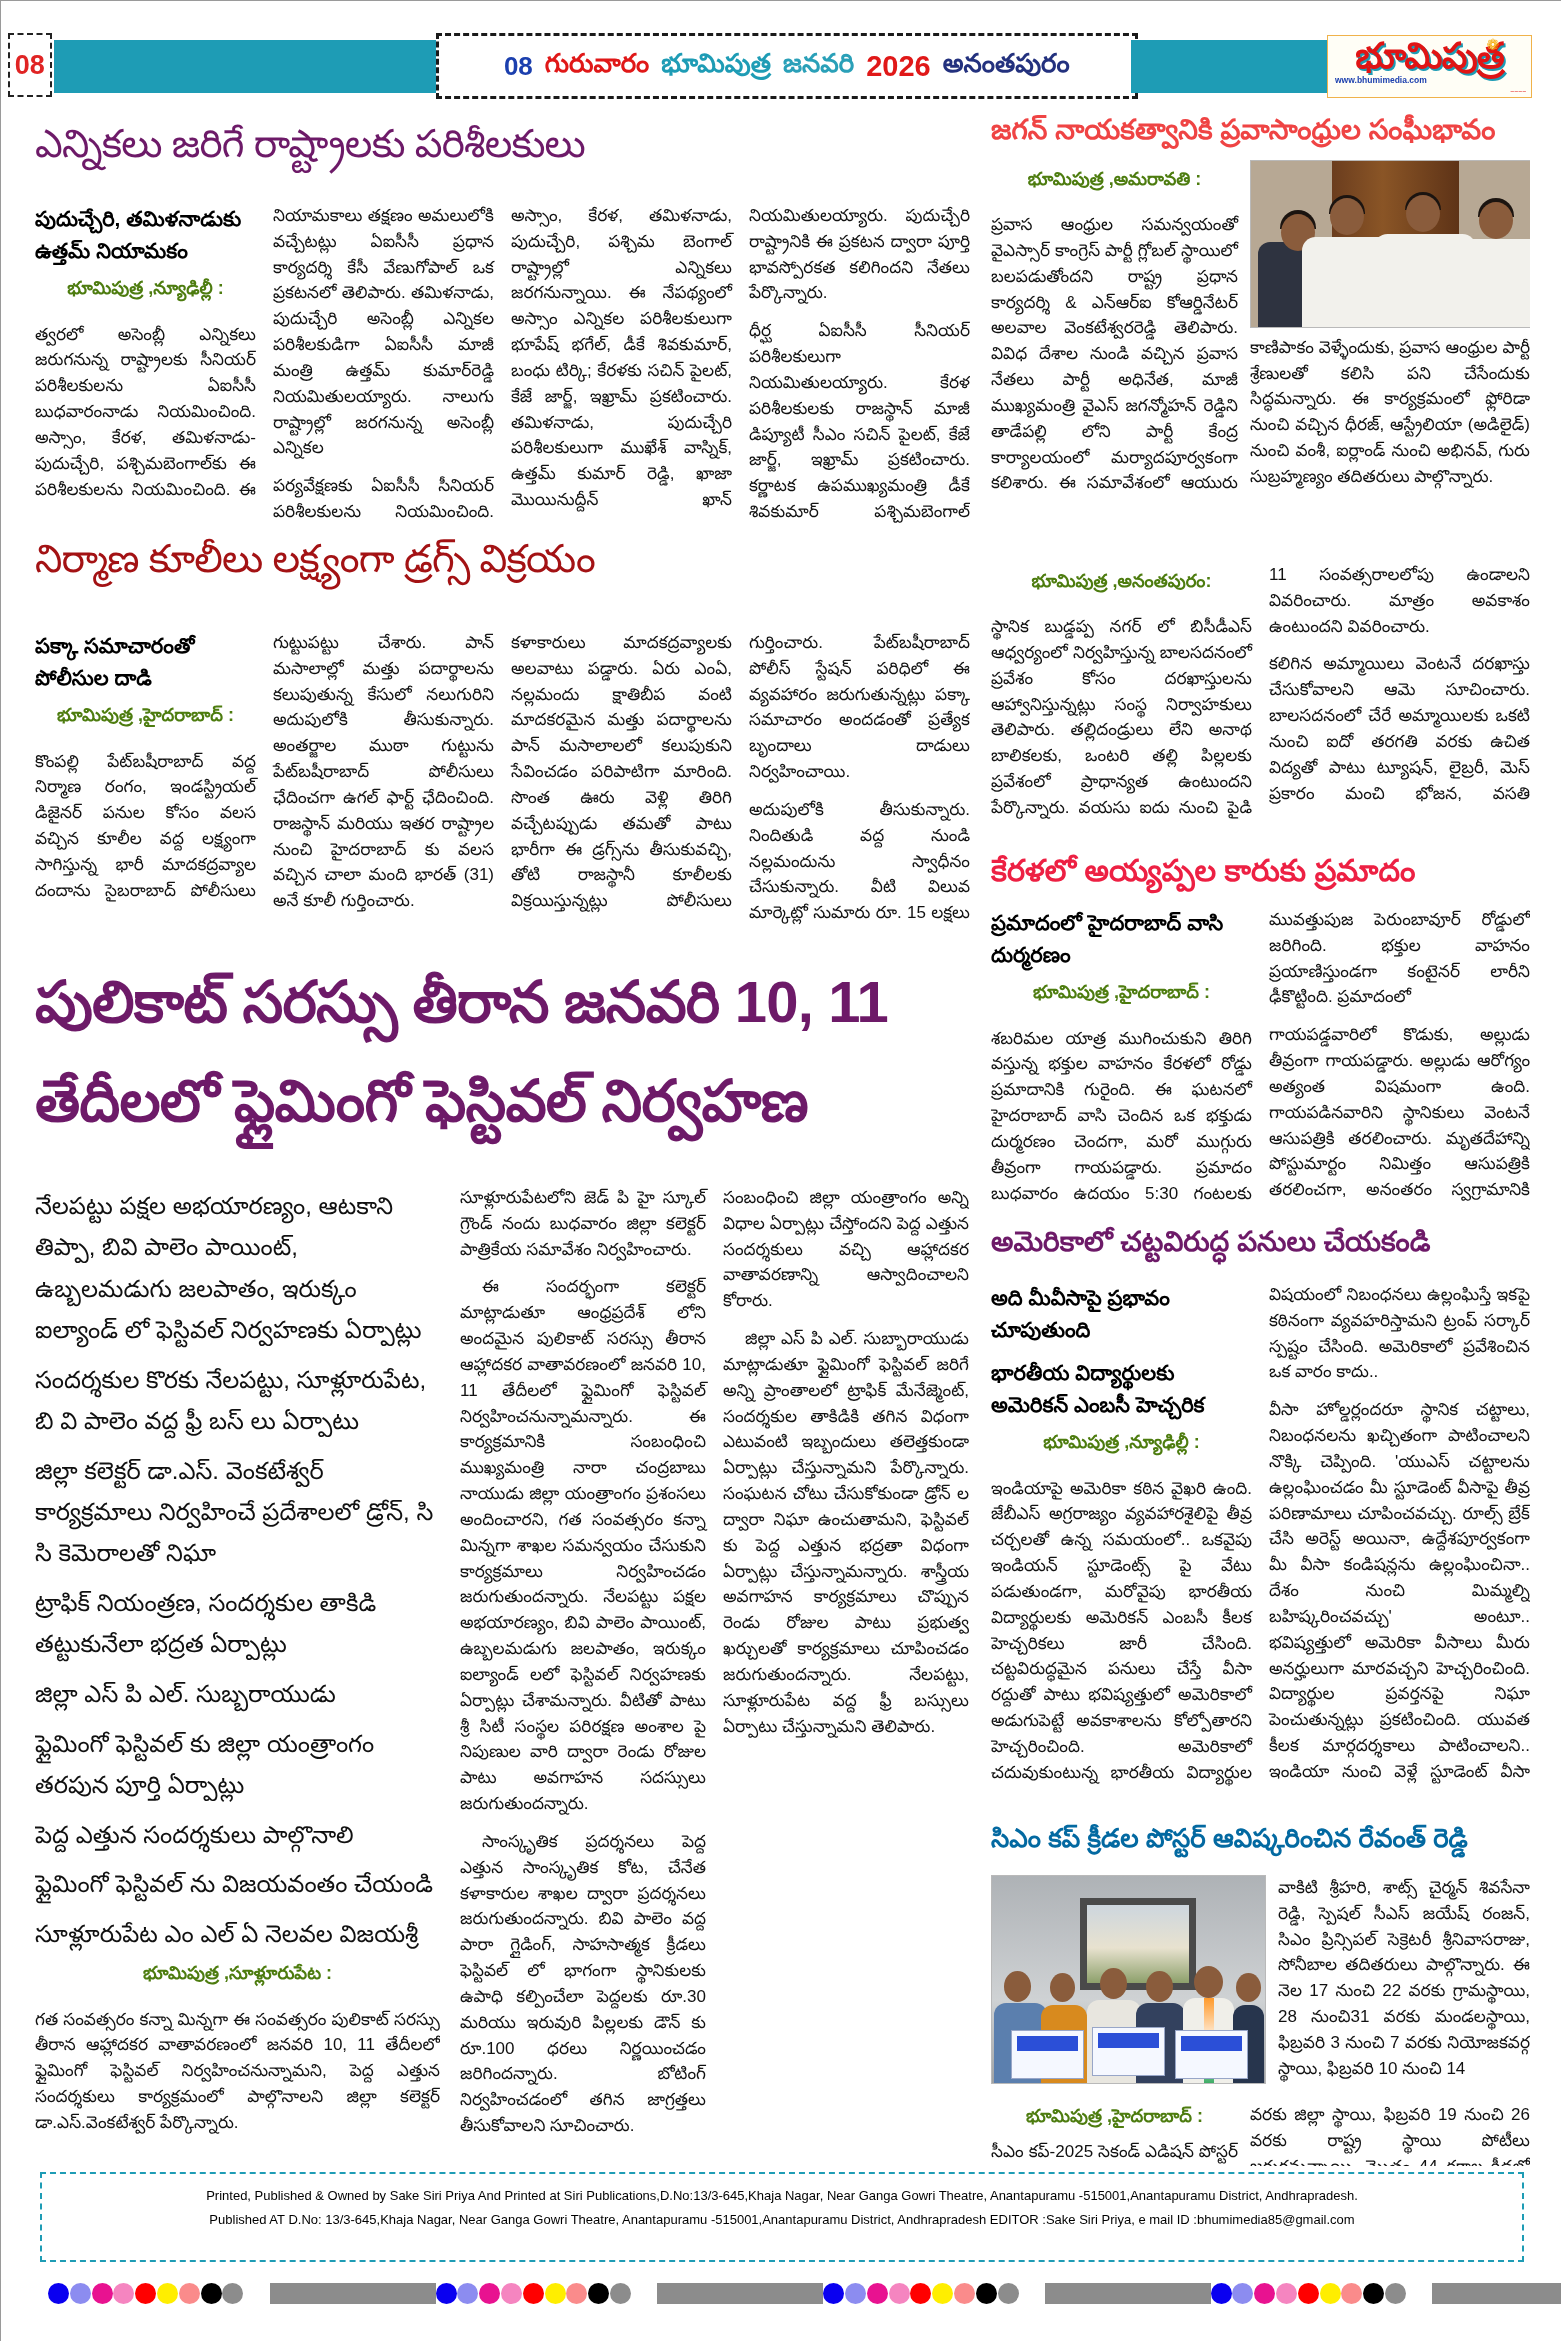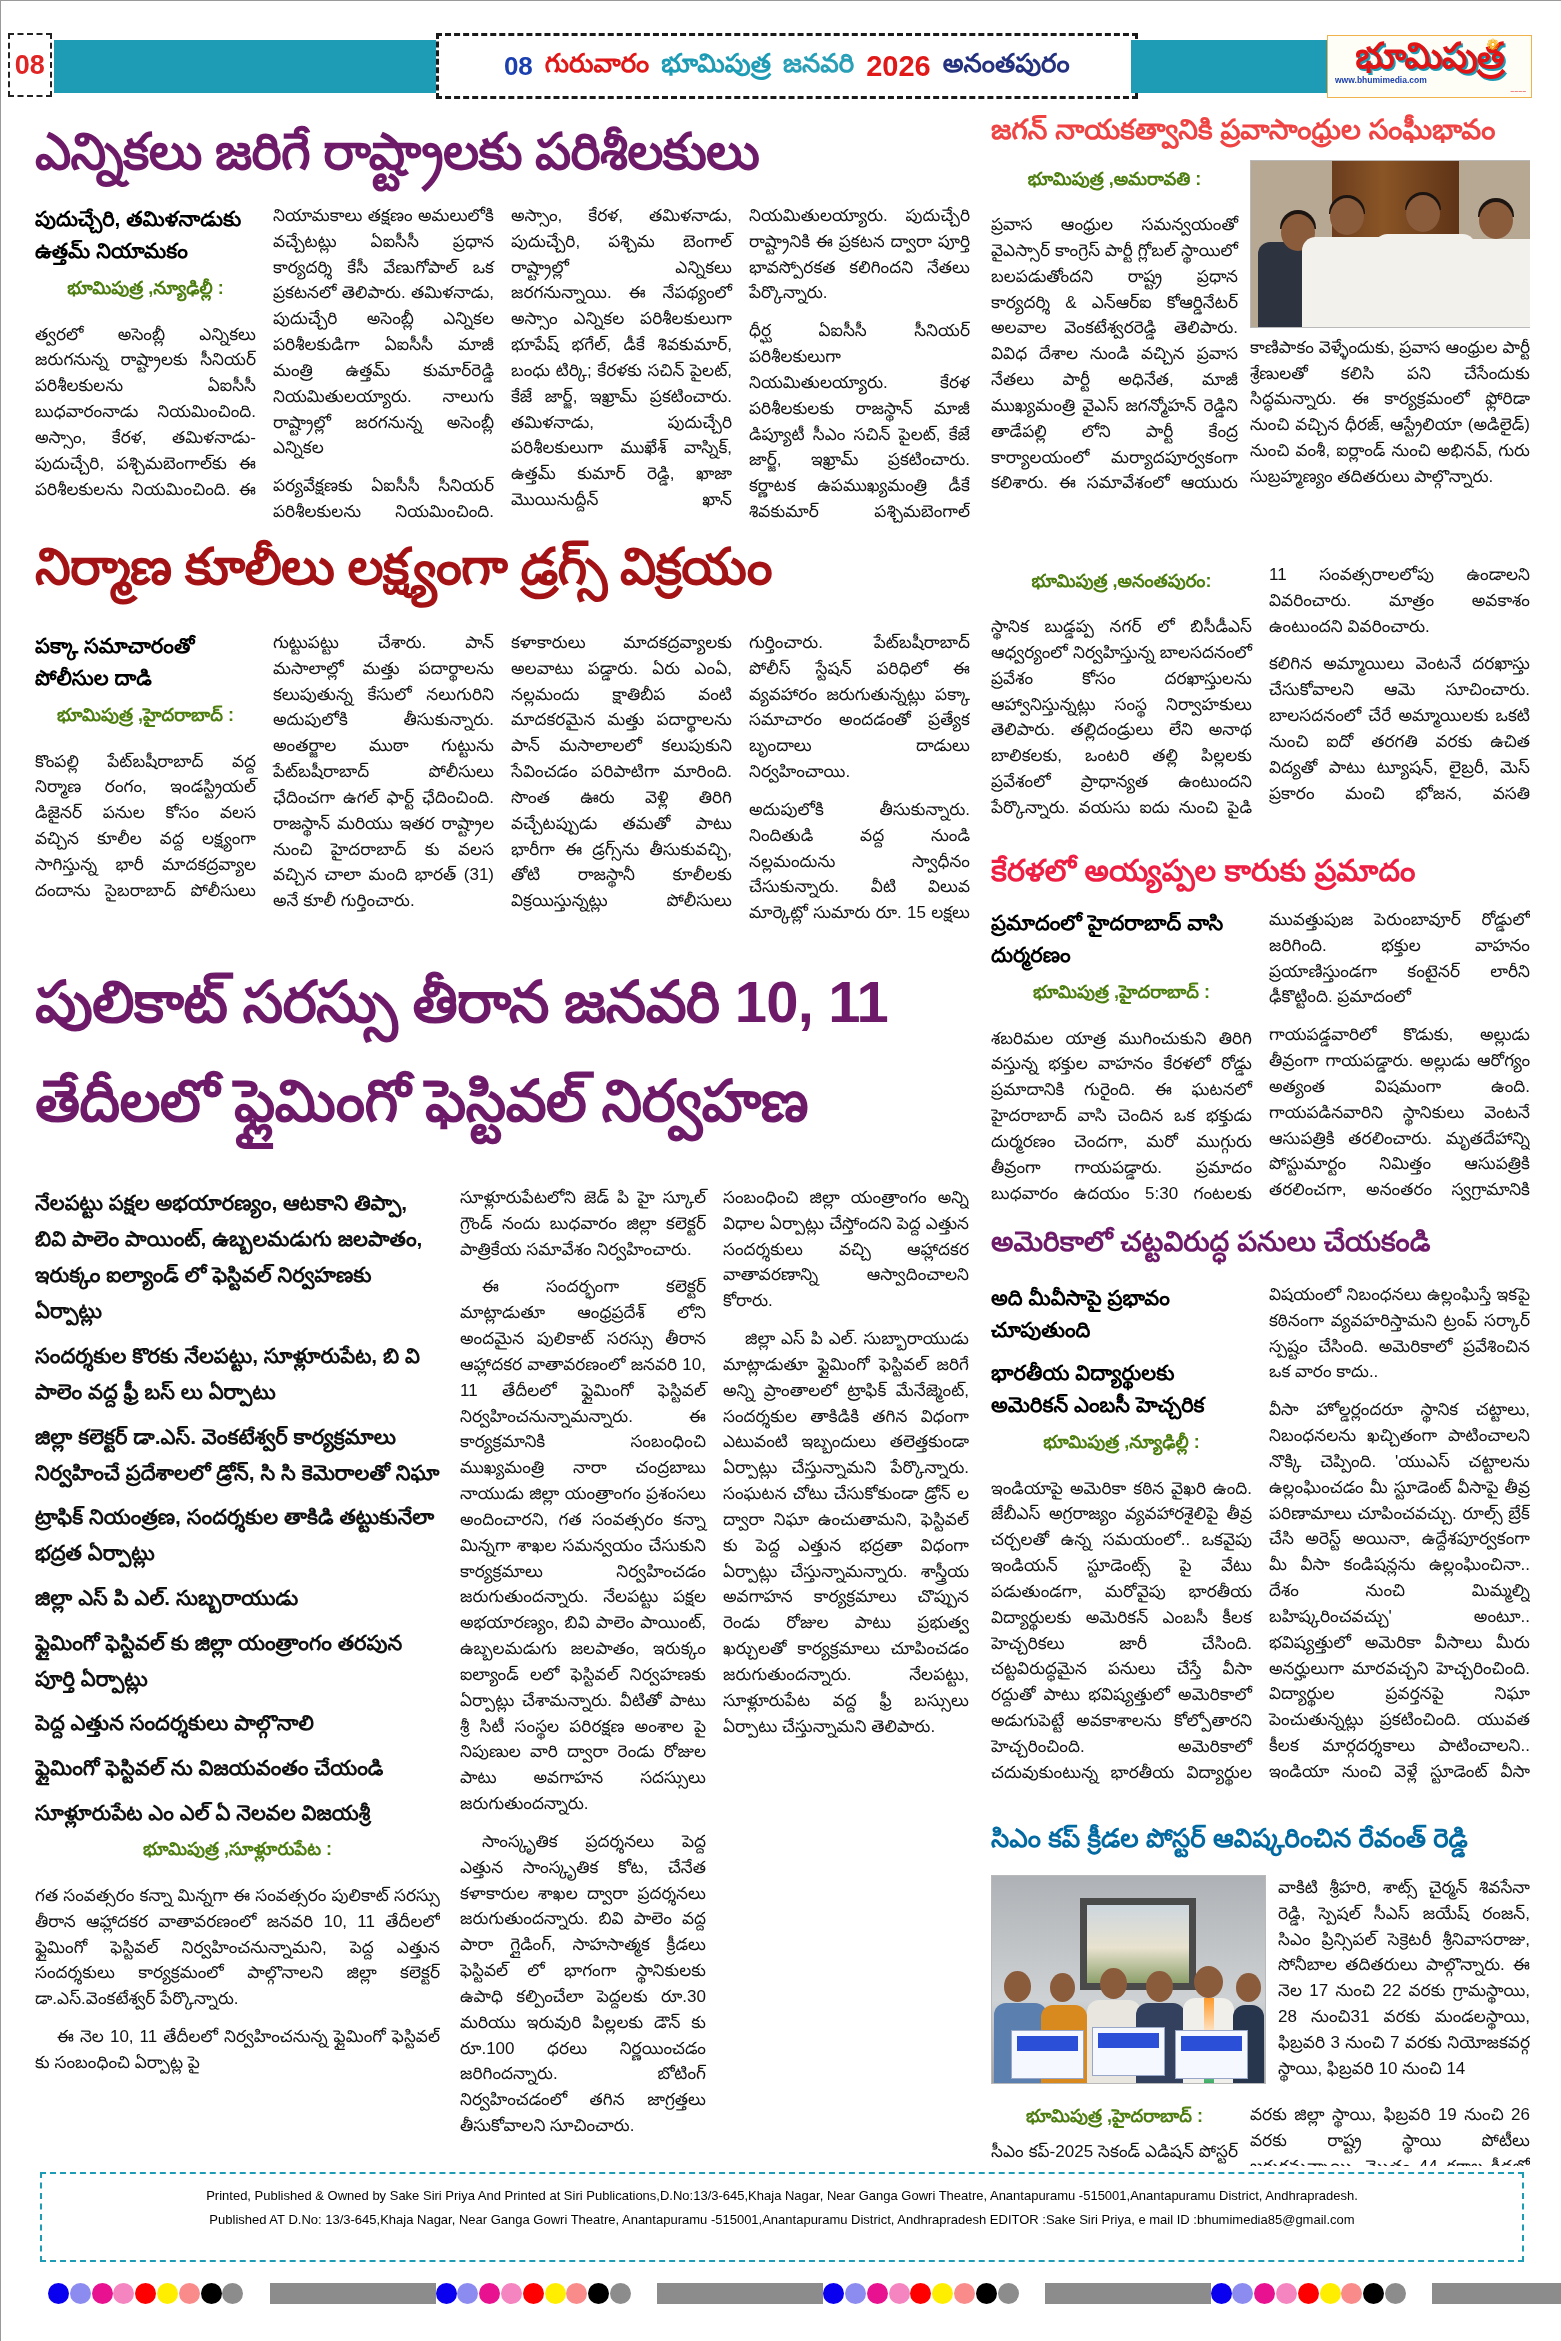--- a/index.html
+++ b/index.html
@@ -38,32 +38,32 @@
   .logo-tag{position:absolute; right:5.1px; bottom:1.7px; font-size:6.8px; color:#e01414;}
   
   .content{position:absolute; top:110px; left:0; width:100%; height:2055px;}
   .region-left{position:absolute; left:34px; width:935px; height:100%;}
   .region-right{position:absolute; left:990px; width:539px; height:100%;}
   .abs{position:absolute; box-sizing:border-box;}
   h1,h2,h3,p{margin:0; padding:0;}
   
   .hl-purple{color:#6d1a68;} .hl-darkred{color:#a31214;} .hl-red{color:#ed2043;}
   .hl-teal{color:#128ba1;} .hl-violet{color:#0369a1;} .hl-magenta{color:#ef4444;}
-  .headline-xl{font-size:51px; font-weight:bold; letter-spacing:-0.8px; line-height:1.35; white-space:nowrap;text-align:center;}
+  .headline-xl{font-size:39px; font-weight:normal; letter-spacing:-0.8px; line-height:1.35; white-space:nowrap;text-align:center;}
   .headline-big{font-size:58px; font-weight:bold; letter-spacing:-0.8px; line-height:1.5;}
   .headline-r{font-size:28px; font-weight:bold; line-height:1.35; white-space:nowrap;}
   .subhead{font-size:21px; font-weight:bold; color:#000; line-height:1.5; margin-bottom:12px;}
   .byline{font-size:18px; font-weight:bold; color:#4d7c0f; text-align:center; margin:8.5px 0 18.6px 0;}
   .body-text p{font-size:17px; line-height:1.52; text-align:justify; margin-bottom:12px; text-indent:22px;}
   .body-text p.noindent{text-indent:0;}
   
   .cols-4{column-count:4; column-gap:17px; column-fill:auto; overflow:hidden;}
   .cols-2{column-count:2; column-gap:17px; column-fill:auto; overflow:hidden;}
   
-  .points div{font-size:21px; font-weight:bold; line-height:1.72; margin-bottom:8.5px;}
+  .points div{font-size:24px; font-weight:normal; line-height:1.72; margin-bottom:8.5px;}
   
   .photo{position:relative; overflow:hidden; border:0.8px solid #b9b9b9; background:#b7a894;}
   .ph-door{position:absolute; top:0; bottom:0; background:linear-gradient(90deg,#6b3d1e,#8a5526 40%,#5e3317);}
   .ph-head{position:absolute; width:34px; height:37px; border-radius:50%; background:#8a5c3c;}
   .ph-hair{position:absolute; width:36px; height:18.6px; border-radius:18.6px 18.6px 0 0; background:#1b1410;}
   .ph-torso-w{position:absolute; width:93px; height:102px; border-radius:13.6px 13.6px 0 0; background:#f2f1ec;}
   .ph-torso-d{position:absolute; width:85px; height:102px; border-radius:12px 12px 0 0; background:#2e3340;}
   .ph-wall{position:absolute; inset:0; background:linear-gradient(180deg,#aeb2b6,#cfd2d4 60%,#9fa2a5);}
   .ph-frame{position:absolute; background:#4a4a4a; padding:6.8px;}
   .ph-art{width:100%; height:100%; background:linear-gradient(180deg,#cdd6de,#e8e2cf 55%,#8da06b);}

